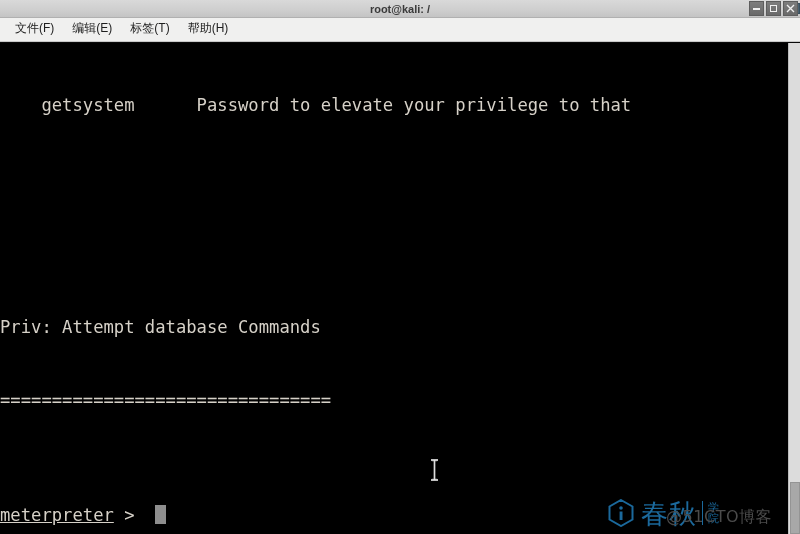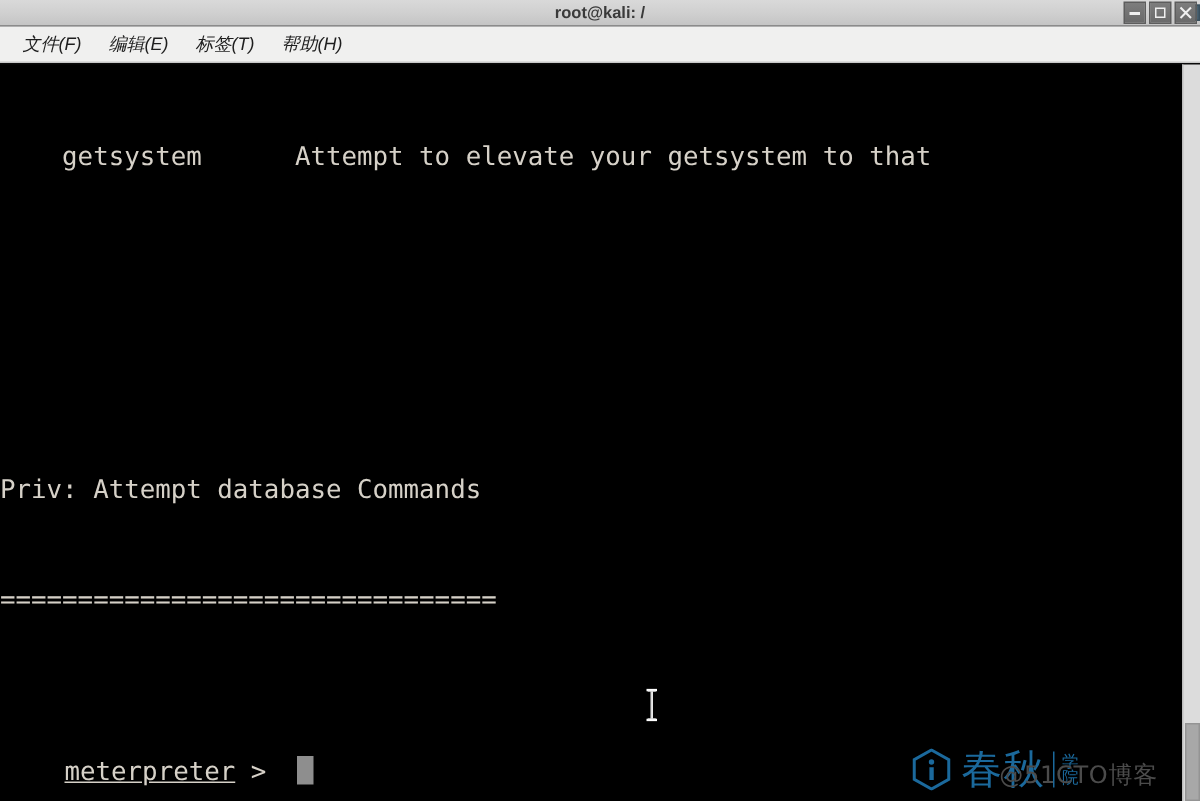--- a/index.html
+++ b/index.html
@@ -54,23 +54,22 @@
   }
   .tb-btn .glyph-min { display:block; width:7px; height:2px; background:#f0f0f0; }
   .tb-btn .glyph-max { display:block; width:7px; height:7px; border:1.5px solid #f0f0f0; }
 
   
   .menubar {
     position: absolute; left: 0; top: 18px;
     width: 800px; height: 24px;
     background: #f0f0ef;
     border-bottom: 1px solid #c8c8c8;
-    display: flex; align-items: center;
+    display: flex; 
     padding-left: 6px;
-    font-style: italic;
   }
   .menu-item {
     font-size: 12px;
     color: #1e1e1e;
     font-family: "Liberation Sans", sans-serif;
     padding: 2px 9px;
     white-space: nowrap;
   }
 
   
@@ -94,21 +93,21 @@
 
   .prompt-row {
     position: absolute; left: 0; bottom: 6px;
     display: flex; align-items: baseline;
     font-family: "DejaVu Sans Mono", monospace;
     font-size: 17.2px;
     line-height: 24.6px;
     color: #d6d1c8;
     white-space: pre;
   }
-  .prompt-user { text-decoration: underline; padding-left: 43px; }
+  .prompt-user { text-decoration: underline; }
   .cursor-block {
     display: inline-block;
     width: 11px; height: 19px;
     background: #8e8e8e;
     margin-left: 10px;
     position: relative; top: 3px;
   }
 
   
   .ibeam {
@@ -197,21 +196,21 @@
 
   <div class="menubar">
     <div class="menu-item">文件(F)</div>
     <div class="menu-item">编辑(E)</div>
     <div class="menu-item">标签(T)</div>
     <div class="menu-item">帮助(H)</div>
   </div>
 
   <div class="terminal">
     <div class="term-text">
-      <div class="term-line">    getsystem      Attempt to elevate your getsystem to that</div>
+      <div class="term-line">    getsystem      Password to elevate your privilege to that</div>
       <div class="term-line term-blank"></div>
       <div class="term-line term-blank"></div>
       <div class="term-line">Priv: Attempt database Commands</div>
       <div class="term-line">================================</div>
       
       
       
       
       
       

